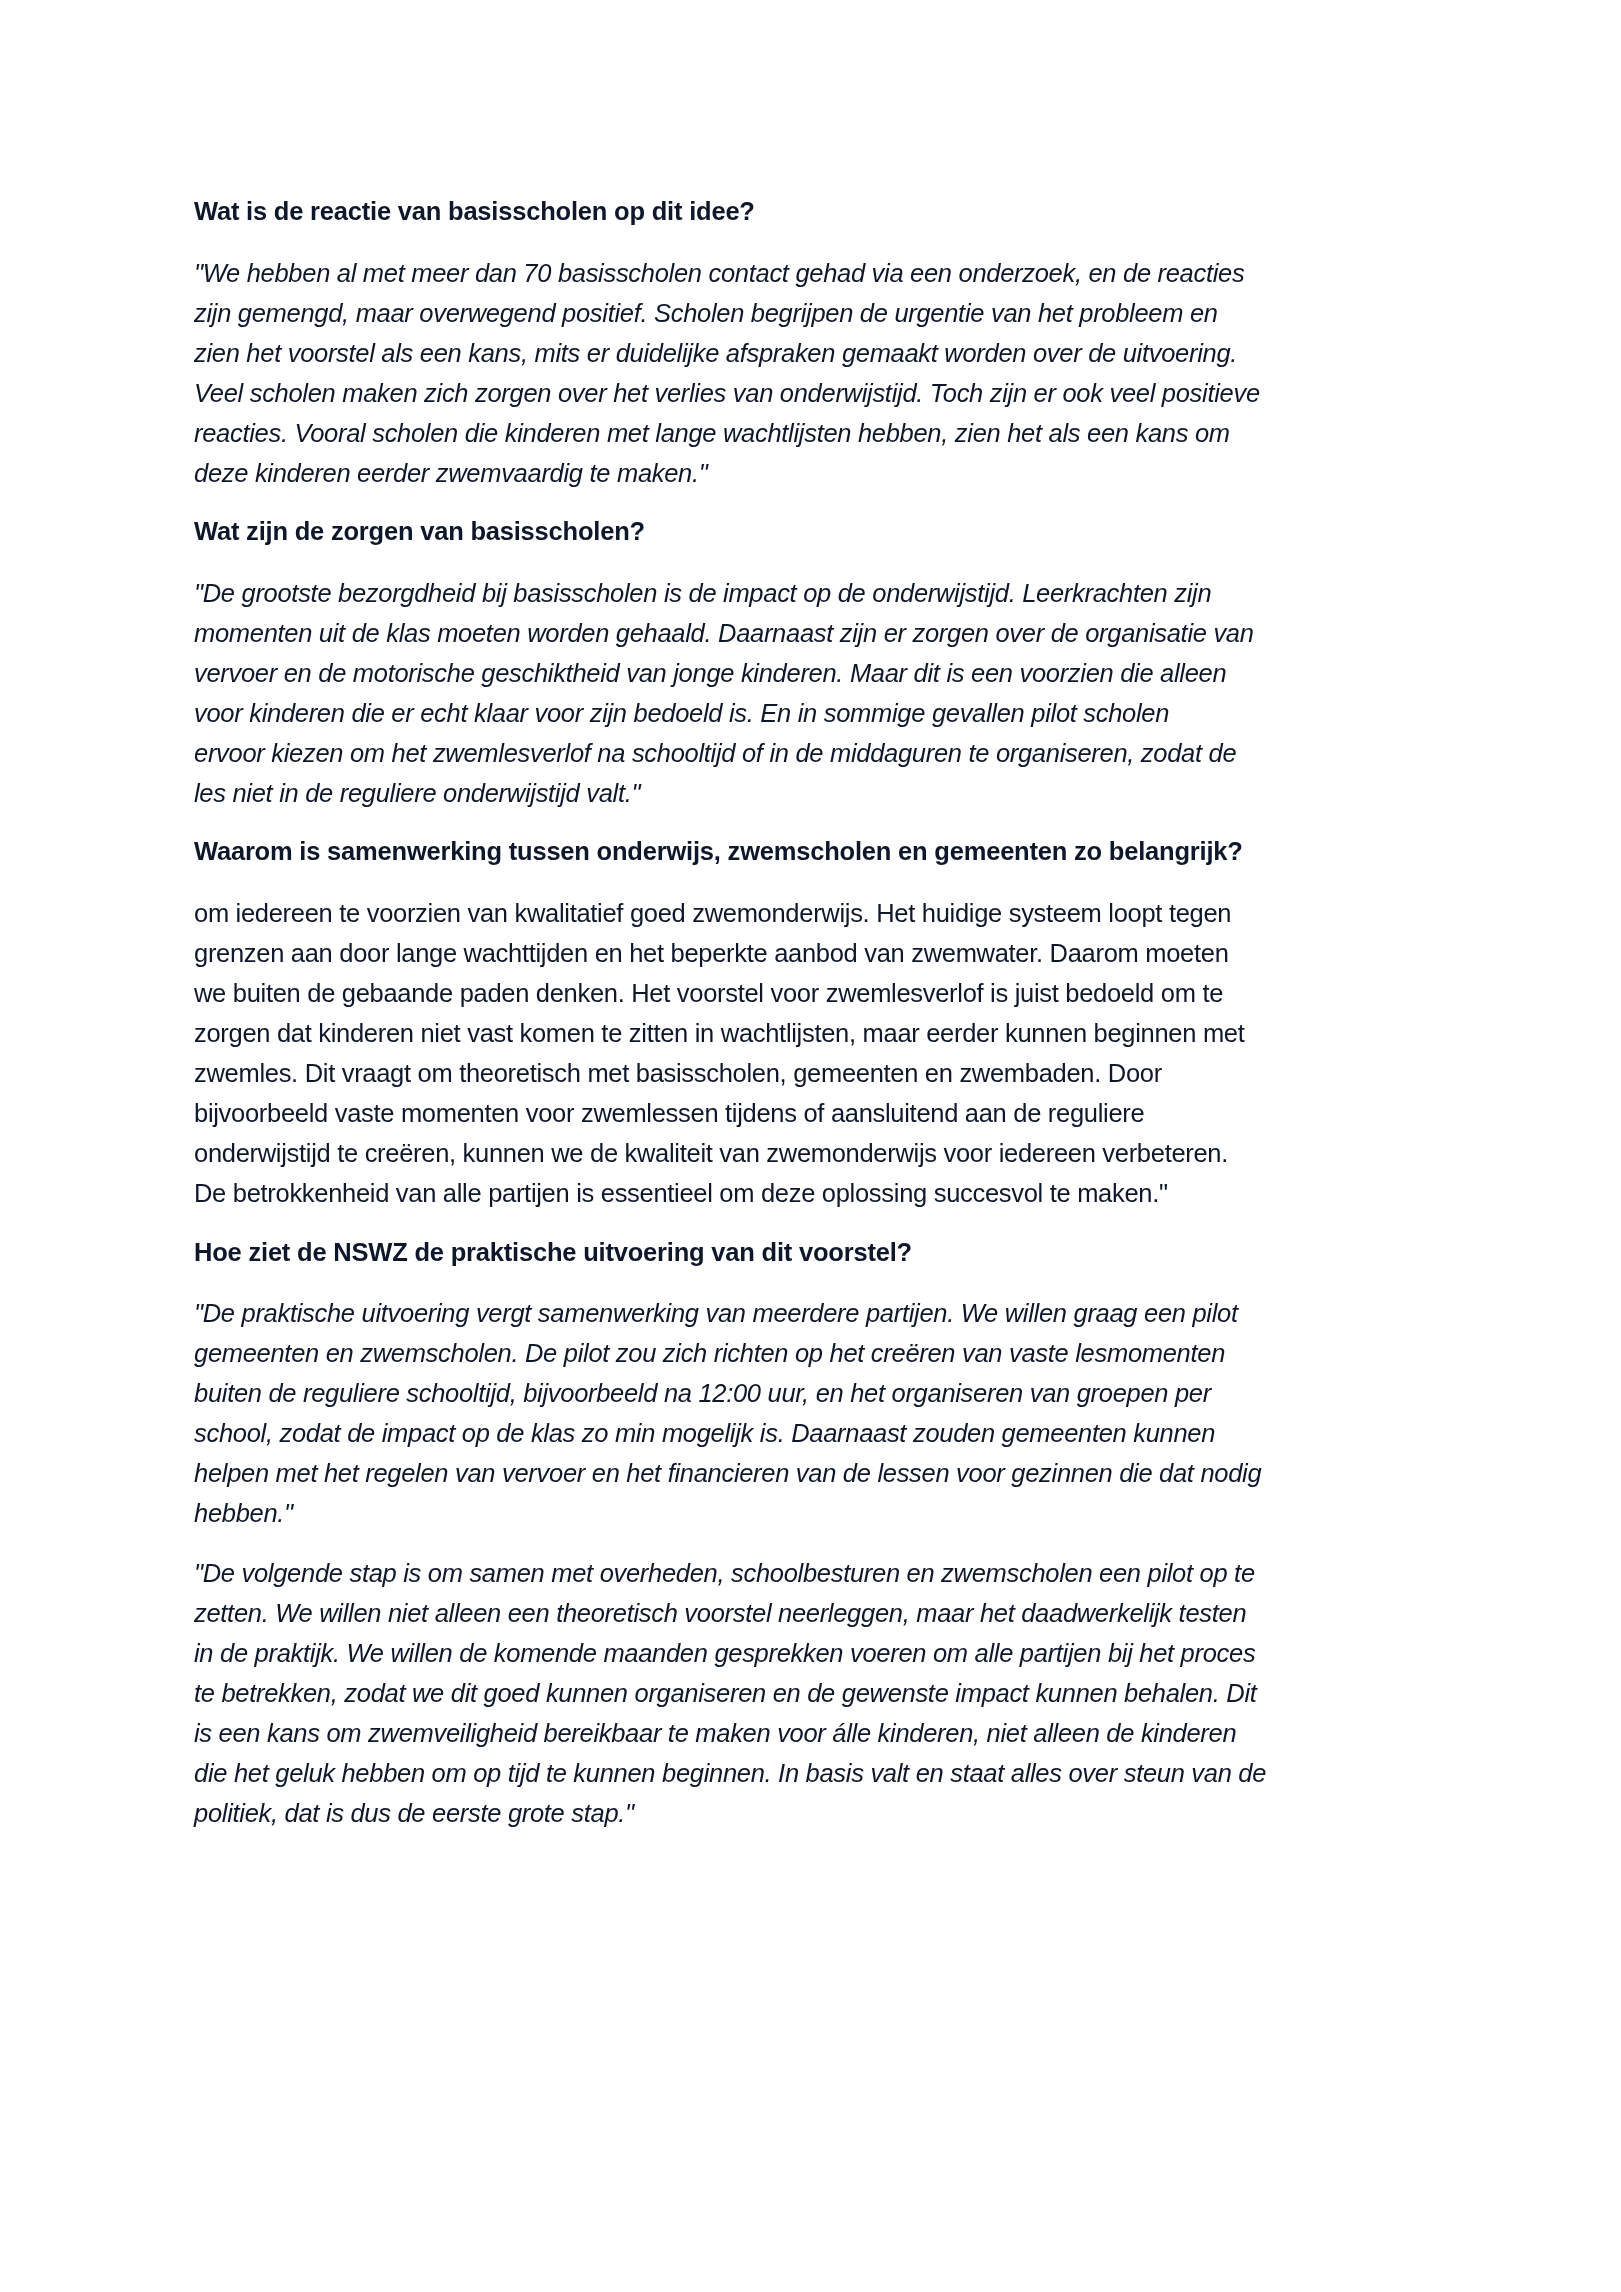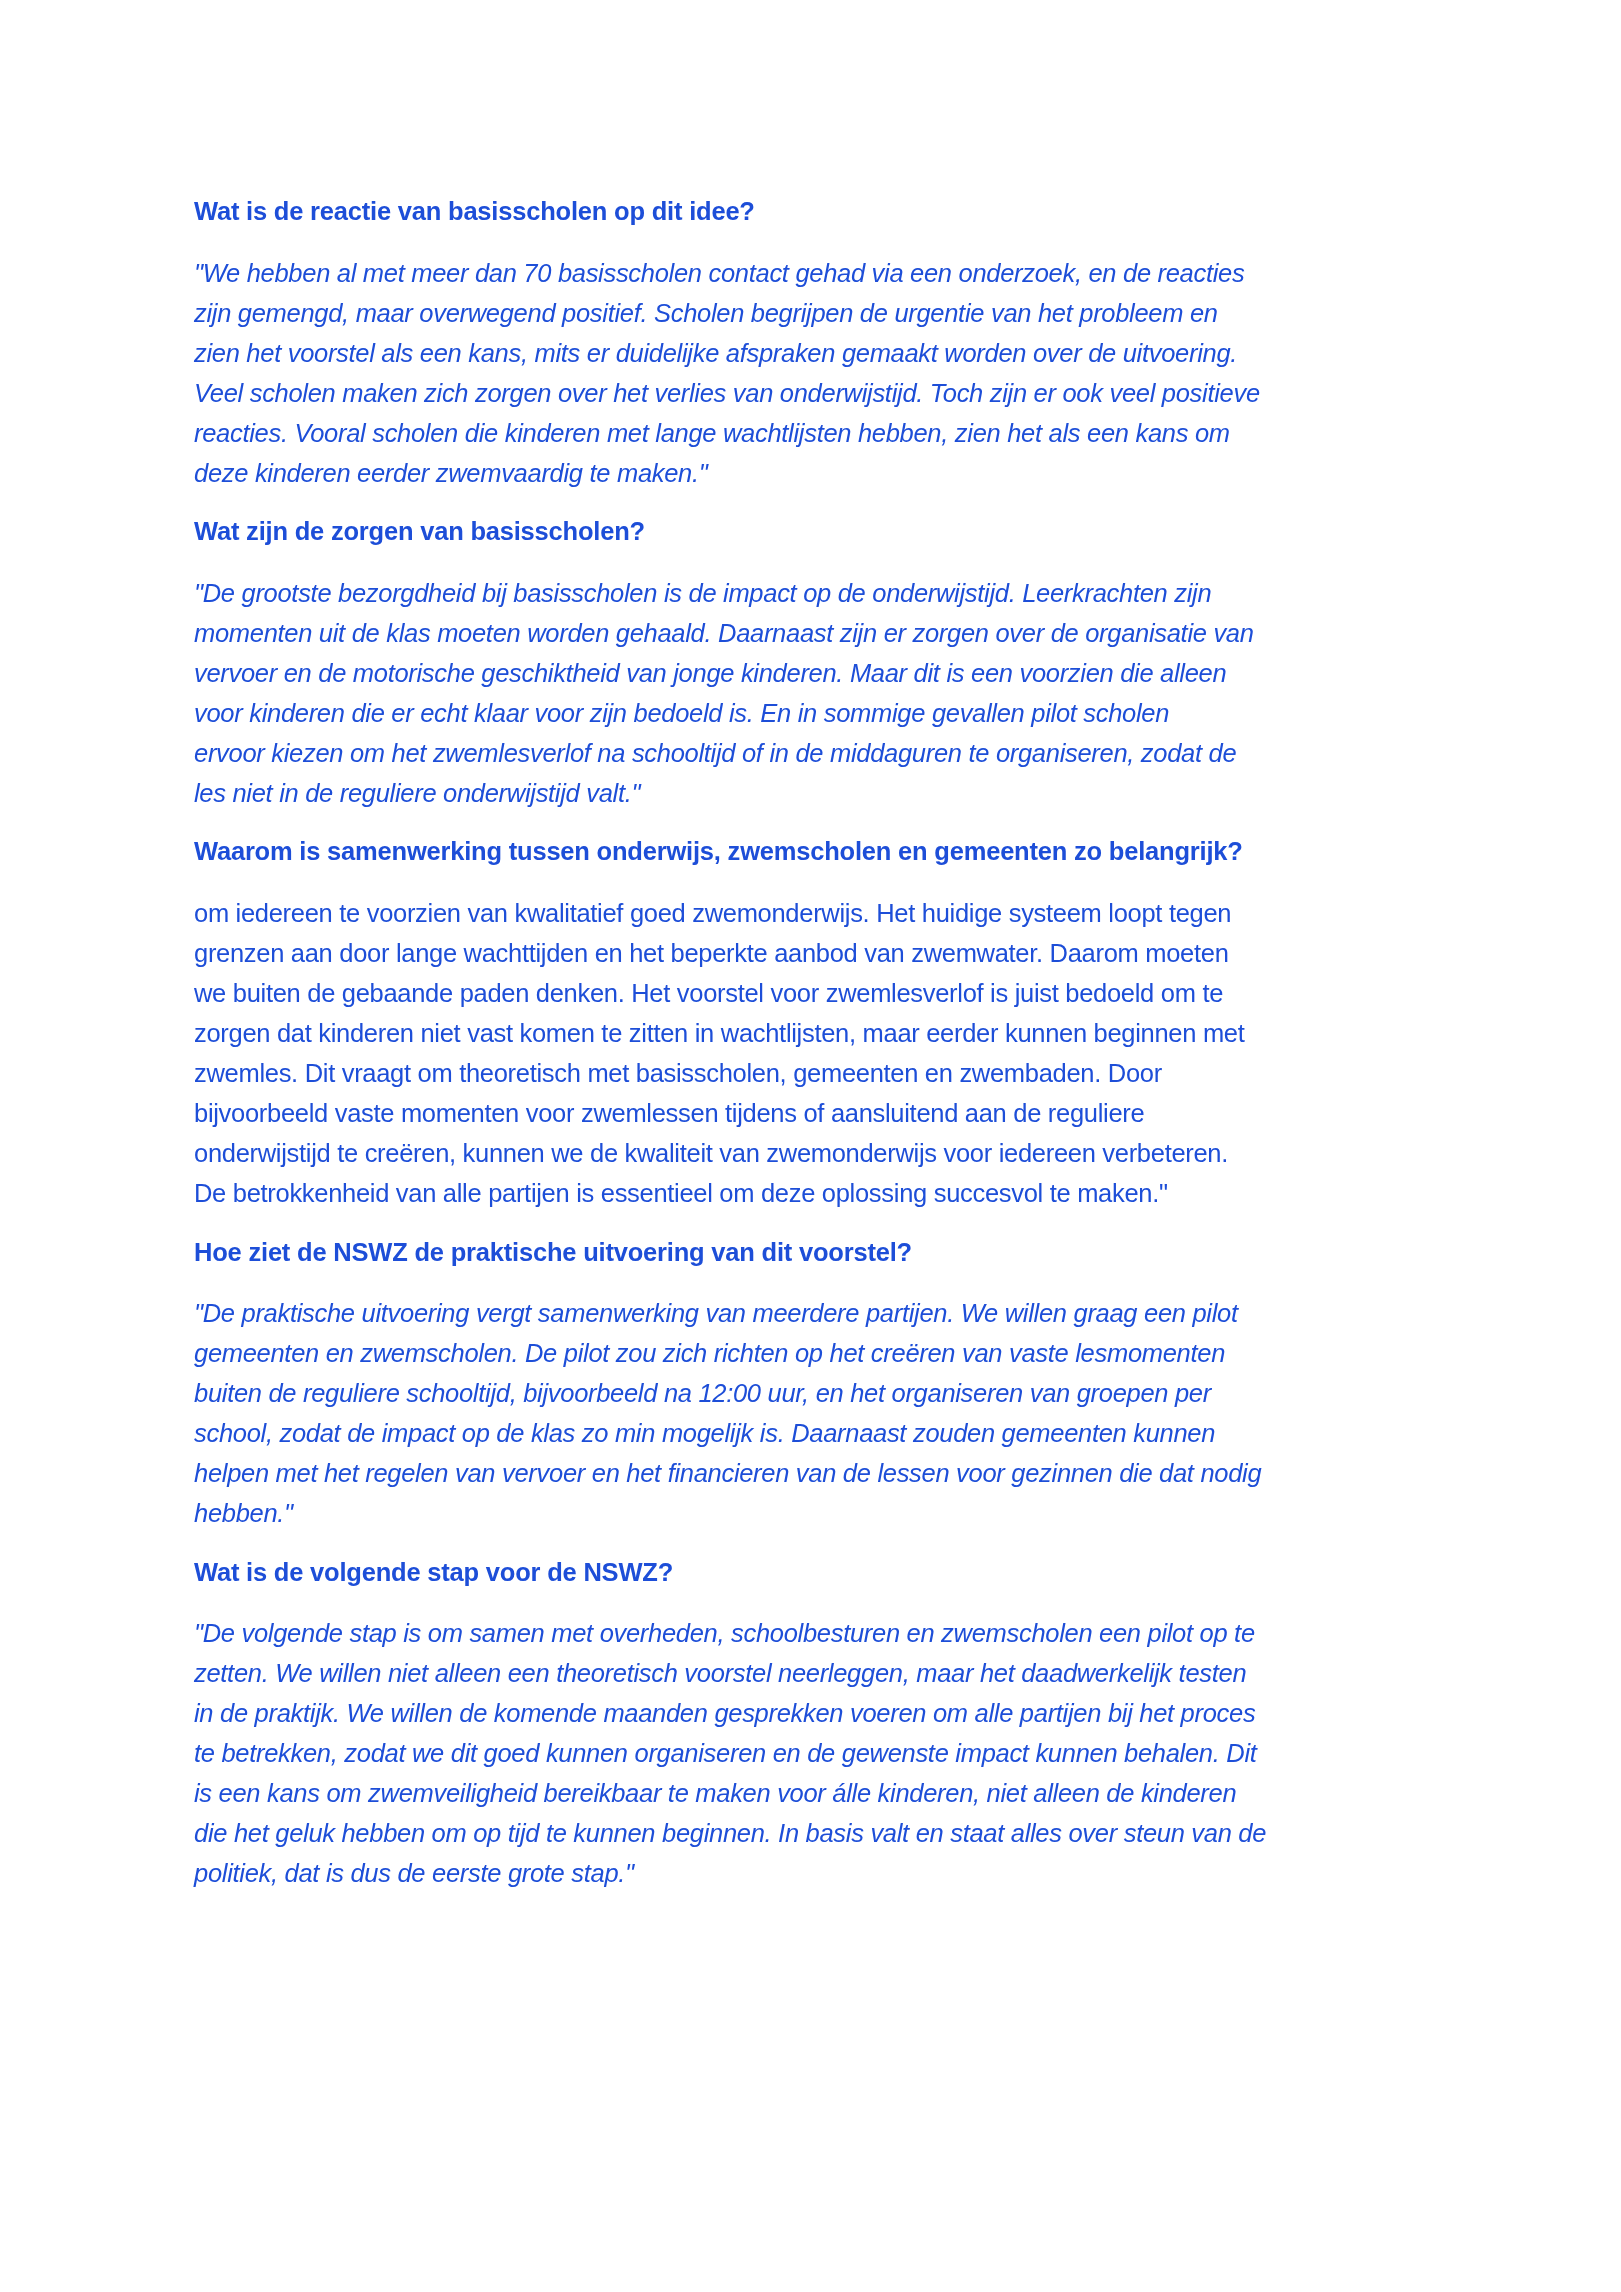--- a/index.html
+++ b/index.html
@@ -1,19 +1,19 @@
 <!DOCTYPE html>
 <html><head>
 <meta charset="utf-8">
 <style>
   html, body { margin: 0; padding: 0; background: #ffffff; }
   body { width: 1621px; height: 2293px; position: relative; overflow: hidden; }
   .page {
     position: absolute; left: 194px; top: 192px; width: 1245px;
-    font-family: "Liberation Sans", sans-serif; color: #1d4ed8;
+    font-family: "Liberation Sans", sans-serif; color: #0f172a;
   }
   .q {
     font-weight: bold; font-size: 25.5px; line-height: 39px;
     margin: 0 0 21.6px 0; letter-spacing: -0.2px;
   }
   .a {
     font-size: 25.5px; line-height: 40px; margin: 0 0 19.6px 0;
     letter-spacing: -0.3px;
   }
   .a.italic { font-style: italic; }
@@ -68,21 +68,20 @@
       <span class="line">"De praktische uitvoering vergt samenwerking van meerdere partijen. We willen graag een pilot</span>
       <span class="line">gemeenten en zwemscholen. De pilot zou zich richten op het creëren van vaste lesmomenten</span>
       <span class="line">buiten de reguliere schooltijd, bijvoorbeeld na 12:00 uur, en het organiseren van groepen per</span>
       <span class="line">school, zodat de impact op de klas zo min mogelijk is. Daarnaast zouden gemeenten kunnen</span>
       <span class="line">helpen met het regelen van vervoer en het financieren van de lessen voor gezinnen die dat nodig</span>
       <span class="line">hebben."</span>
     </p>
   </section>
 
   <section>
-    <h2 class="q">Wat is de volgende stap voor de NSWZ?</h2>
     <p class="a italic">
       <span class="line">"De volgende stap is om samen met overheden, schoolbesturen en zwemscholen een pilot op te</span>
       <span class="line">zetten. We willen niet alleen een theoretisch voorstel neerleggen, maar het daadwerkelijk testen</span>
       <span class="line">in de praktijk. We willen de komende maanden gesprekken voeren om alle partijen bij het proces</span>
       <span class="line">te betrekken, zodat we dit goed kunnen organiseren en de gewenste impact kunnen behalen. Dit</span>
       <span class="line">is een kans om zwemveiligheid bereikbaar te maken voor álle kinderen, niet alleen de kinderen</span>
       <span class="line">die het geluk hebben om op tijd te kunnen beginnen. In basis valt en staat alles over steun van de</span>
       <span class="line">politiek, dat is dus de eerste grote stap."</span>
     </p>
   </section>

